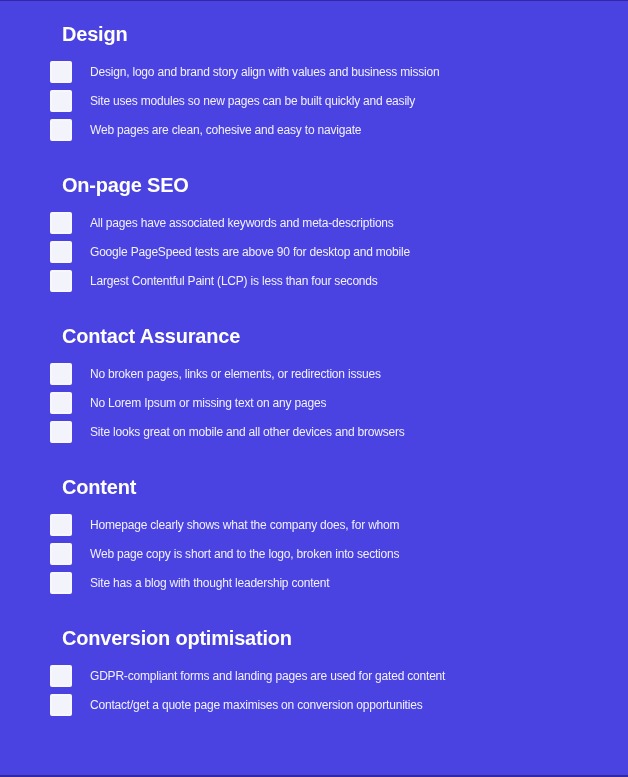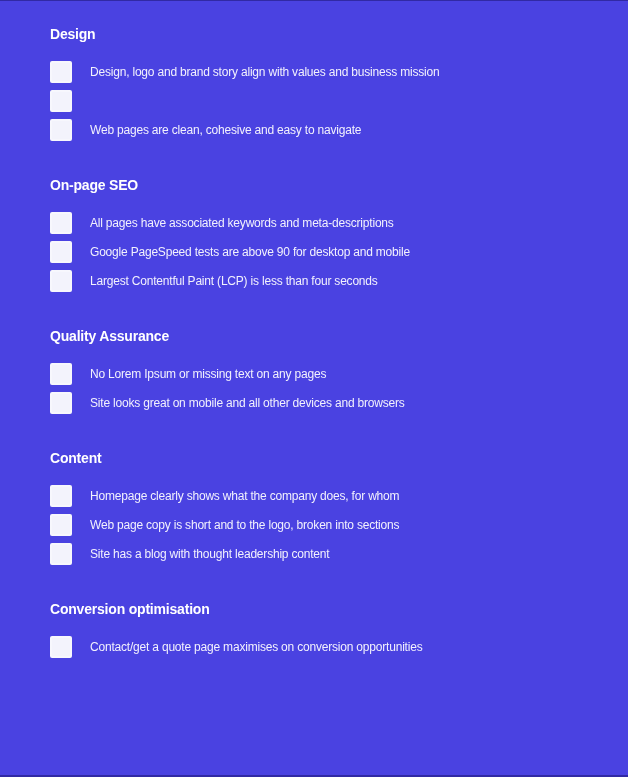--- a/index.html
+++ b/index.html
@@ -16,25 +16,26 @@
     box-sizing: border-box;
   }
   .checklist {
     padding: 23px 40px 0 50px;
   }
   .section {
     margin-bottom: 33px;
   }
   .section-title {
     color: var(--heading, #FFFFFF);
-    font-size: 14px;
+    font-size: 20px;
     font-weight: 700;
     line-height: 22px;
     letter-spacing: -0.2px;
     margin-bottom: 16px;
+    margin-left: 12px;
   }
   .row {
     display: flex;
     align-items: center;
     height: 22px;
     margin-bottom: 7px;
   }
   .row:last-child {
     margin-bottom: 0;
   }
@@ -62,20 +63,21 @@
 <div class="checklist">
 
   <div class="section">
     <div class="section-title">Design</div>
     <div class="row">
       <div class="checkbox" role="checkbox" aria-checked="false"></div>
       <div class="item-label">Design, logo and brand story align with values and business mission</div>
     </div>
     <div class="row">
       <div class="checkbox" role="checkbox" aria-checked="false"></div>
+      <div class="item-label">Site uses modules so new pages can be built quickly and easily</div>
     </div>
     <div class="row">
       <div class="checkbox" role="checkbox" aria-checked="false"></div>
       <div class="item-label">Web pages are clean, cohesive and easy to navigate</div>
     </div>
   </div>
 
   <div class="section">
     <div class="section-title">On-page SEO</div>
     <div class="row">
@@ -86,21 +88,25 @@
       <div class="checkbox" role="checkbox" aria-checked="false"></div>
       <div class="item-label">Google PageSpeed tests are above 90 for desktop and mobile</div>
     </div>
     <div class="row">
       <div class="checkbox" role="checkbox" aria-checked="false"></div>
       <div class="item-label">Largest Contentful Paint (LCP) is less than four seconds</div>
     </div>
   </div>
 
   <div class="section">
-    <div class="section-title">Quality Assurance</div>
+    <div class="section-title">Contact Assurance</div>
+    <div class="row">
+      <div class="checkbox" role="checkbox" aria-checked="false"></div>
+      <div class="item-label">No broken pages, links or elements, or redirection issues</div>
+    </div>
     <div class="row">
       <div class="checkbox" role="checkbox" aria-checked="false"></div>
       <div class="item-label">No Lorem Ipsum or missing text on any pages</div>
     </div>
     <div class="row">
       <div class="checkbox" role="checkbox" aria-checked="false"></div>
       <div class="item-label">Site looks great on mobile and all other devices and browsers</div>
     </div>
   </div>
 
@@ -117,17 +123,21 @@
     <div class="row">
       <div class="checkbox" role="checkbox" aria-checked="false"></div>
       <div class="item-label">Site has a blog with thought leadership content</div>
     </div>
   </div>
 
   <div class="section">
     <div class="section-title">Conversion optimisation</div>
     <div class="row">
       <div class="checkbox" role="checkbox" aria-checked="false"></div>
+      <div class="item-label">GDPR-compliant forms and landing pages are used for gated content</div>
+    </div>
+    <div class="row">
+      <div class="checkbox" role="checkbox" aria-checked="false"></div>
       <div class="item-label">Contact/get a quote page maximises on conversion opportunities</div>
     </div>
   </div>
 
 </div>
 
 </body></html>

